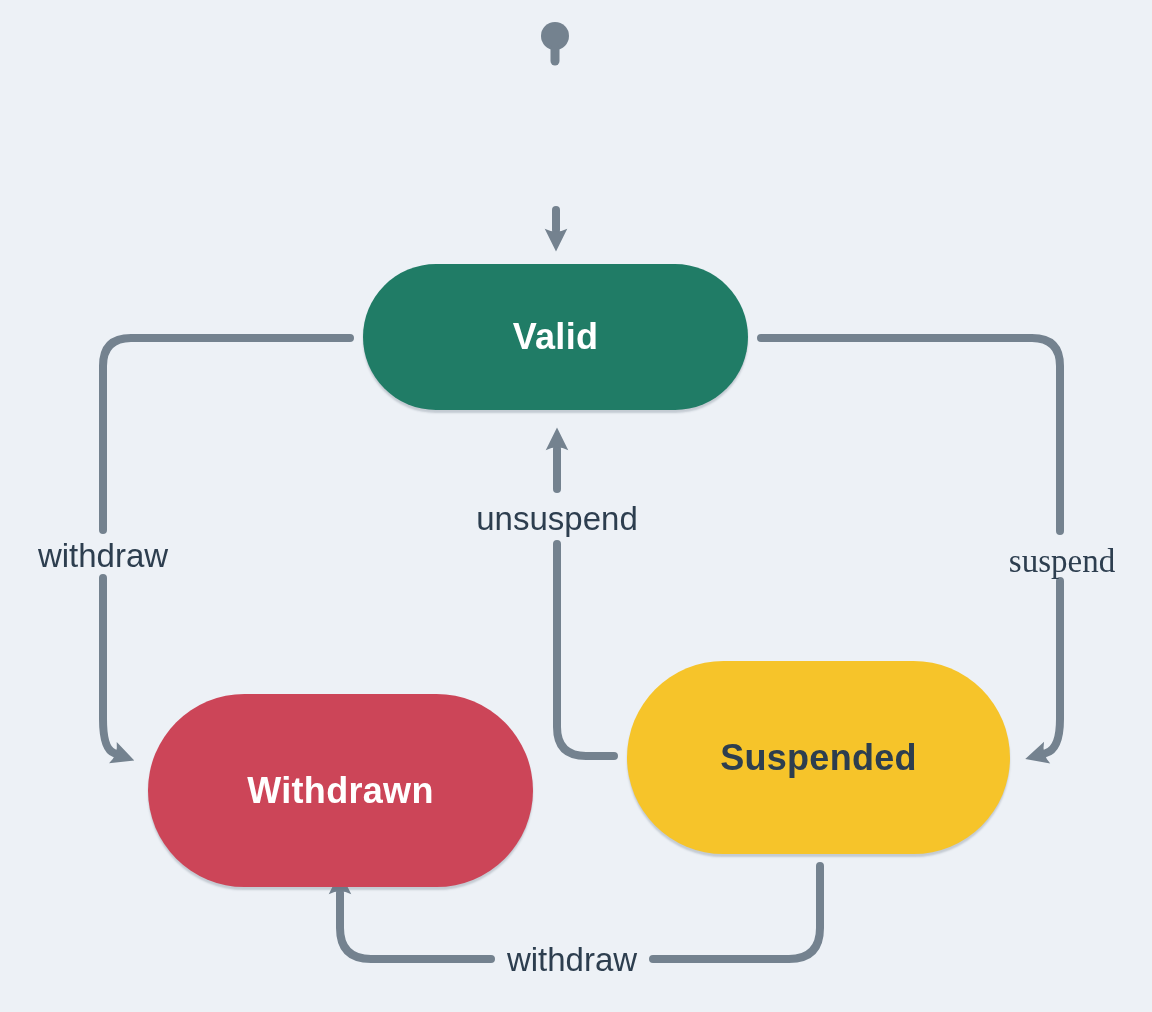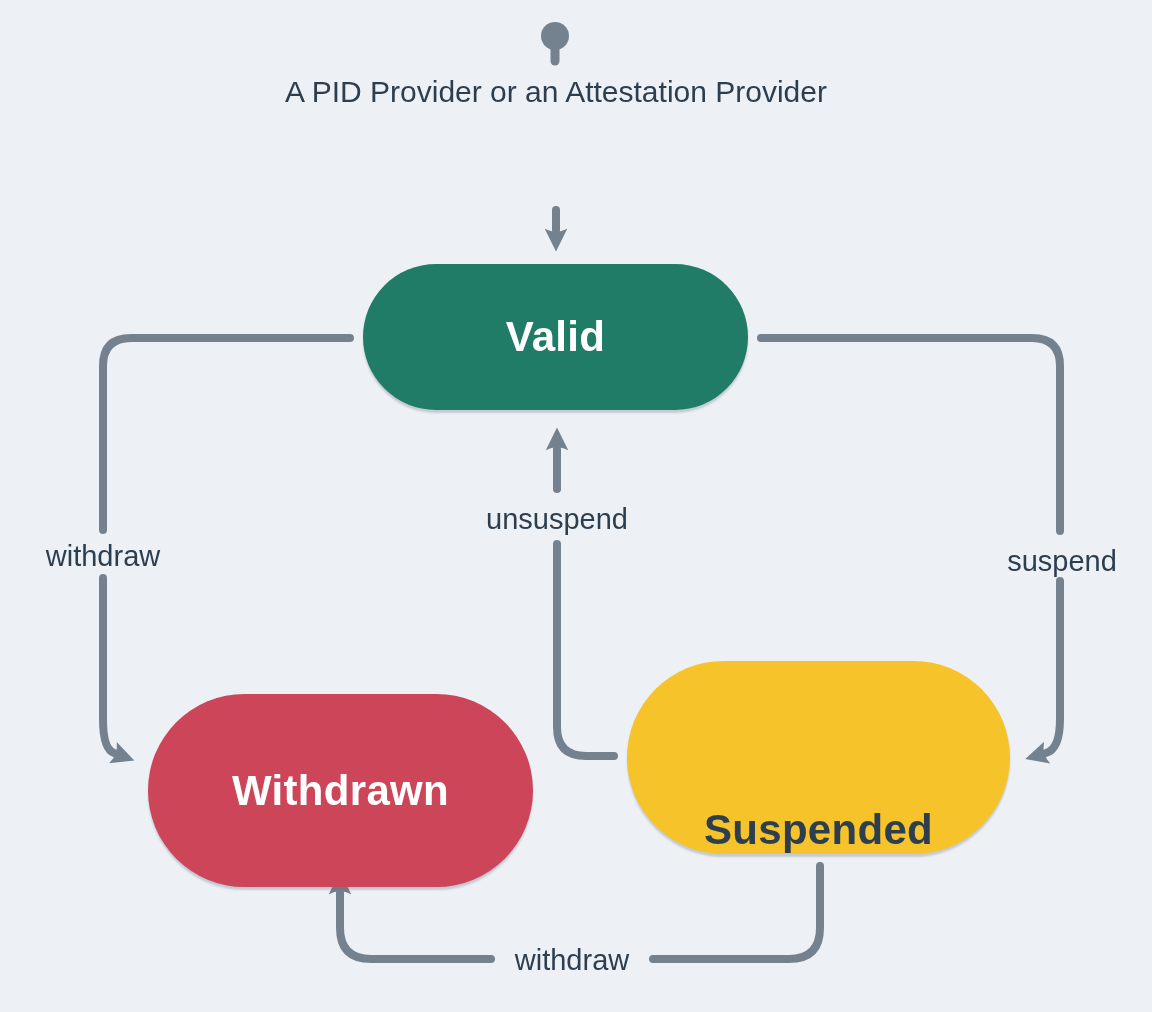--- a/index.html
+++ b/index.html
@@ -17,35 +17,35 @@
   .edge.thin{stroke-width:9;}
   .ah{fill:var(--edge);}
   .start-dot{fill:var(--edge);}
   .caption{
     position:absolute; left:156px; top:68px; width:800px;
     text-align:center; color:var(--ink); font-size:30px; line-height:48px;
     white-space:nowrap;
   }
   .node{
     position:absolute; display:flex; align-items:center; justify-content:center;
-    font-weight:700; font-size:42px; letter-spacing:0.3px;
+    font-weight:700; font-size:36px; letter-spacing:0.3px;
     box-shadow:0 3px 2px rgba(90,105,120,0.28);
   }
   .node-valid{ left:363px; top:264px; width:385px; height:146px; border-radius:73px;
     background:var(--valid); color:var(--light); }
   .node-withdrawn{ left:148px; top:694px; width:385px; height:193px; border-radius:97px;
     background:var(--withdrawn); color:var(--light); }
   .node-suspended{ left:627px; top:661px; width:383px; height:193px; border-radius:97px;
-    background:var(--suspended); color:var(--ink);align-items:flex-end; }
+    background:var(--suspended); color:var(--ink); }
   .edge-label{
     position:absolute; transform:translate(-50%,-50%);
-    color:var(--ink); font-size:29px; white-space:nowrap;
+    color:var(--ink); font-size:33px; white-space:nowrap;
   }
   .lbl-withdraw-left{ left:103px; top:556px; }
-  .lbl-suspend{ left:1062px; top:561px; }
+  .lbl-suspend{ left:1062px; top:561px;font-family:Liberation Serif, serif; }
   .lbl-unsuspend{ left:557px; top:519px; }
   .lbl-withdraw-bottom{ left:572px; top:960px; }
 </style>
 </head>
 <body>
 
 <div class="canvas">
 
   <svg class="edges" viewBox="0 0 1152 1012" aria-hidden="true">
     <defs>
@@ -66,21 +66,20 @@
     <path class="edge" d="M 1060 581 V 719 Q 1060 749 1046 753" marker-end="url(#ah)"></path>
 
     <path class="edge" d="M 614 756 H 586 Q 557 756 557 727 V 544"></path>
     <path class="edge" d="M 557 489 V 449" marker-end="url(#ah)"></path>
 
     <path class="edge" d="M 820 866 V 928 Q 820 959 789 959 H 653"></path>
     <path class="edge" d="M 491 959 H 371 Q 340 959 340 928 V 893" marker-end="url(#ah)"></path>
   </svg>
 
   <div class="caption">
-    <div>A PID Provider or an Attestation Provider</div>
   </div>
 
   <div class="node node-valid">
     <span>Valid</span>
   </div>
   <div class="node node-withdrawn">
     <span>Withdrawn</span>
   </div>
   <div class="node node-suspended">
     <span>Suspended</span>

